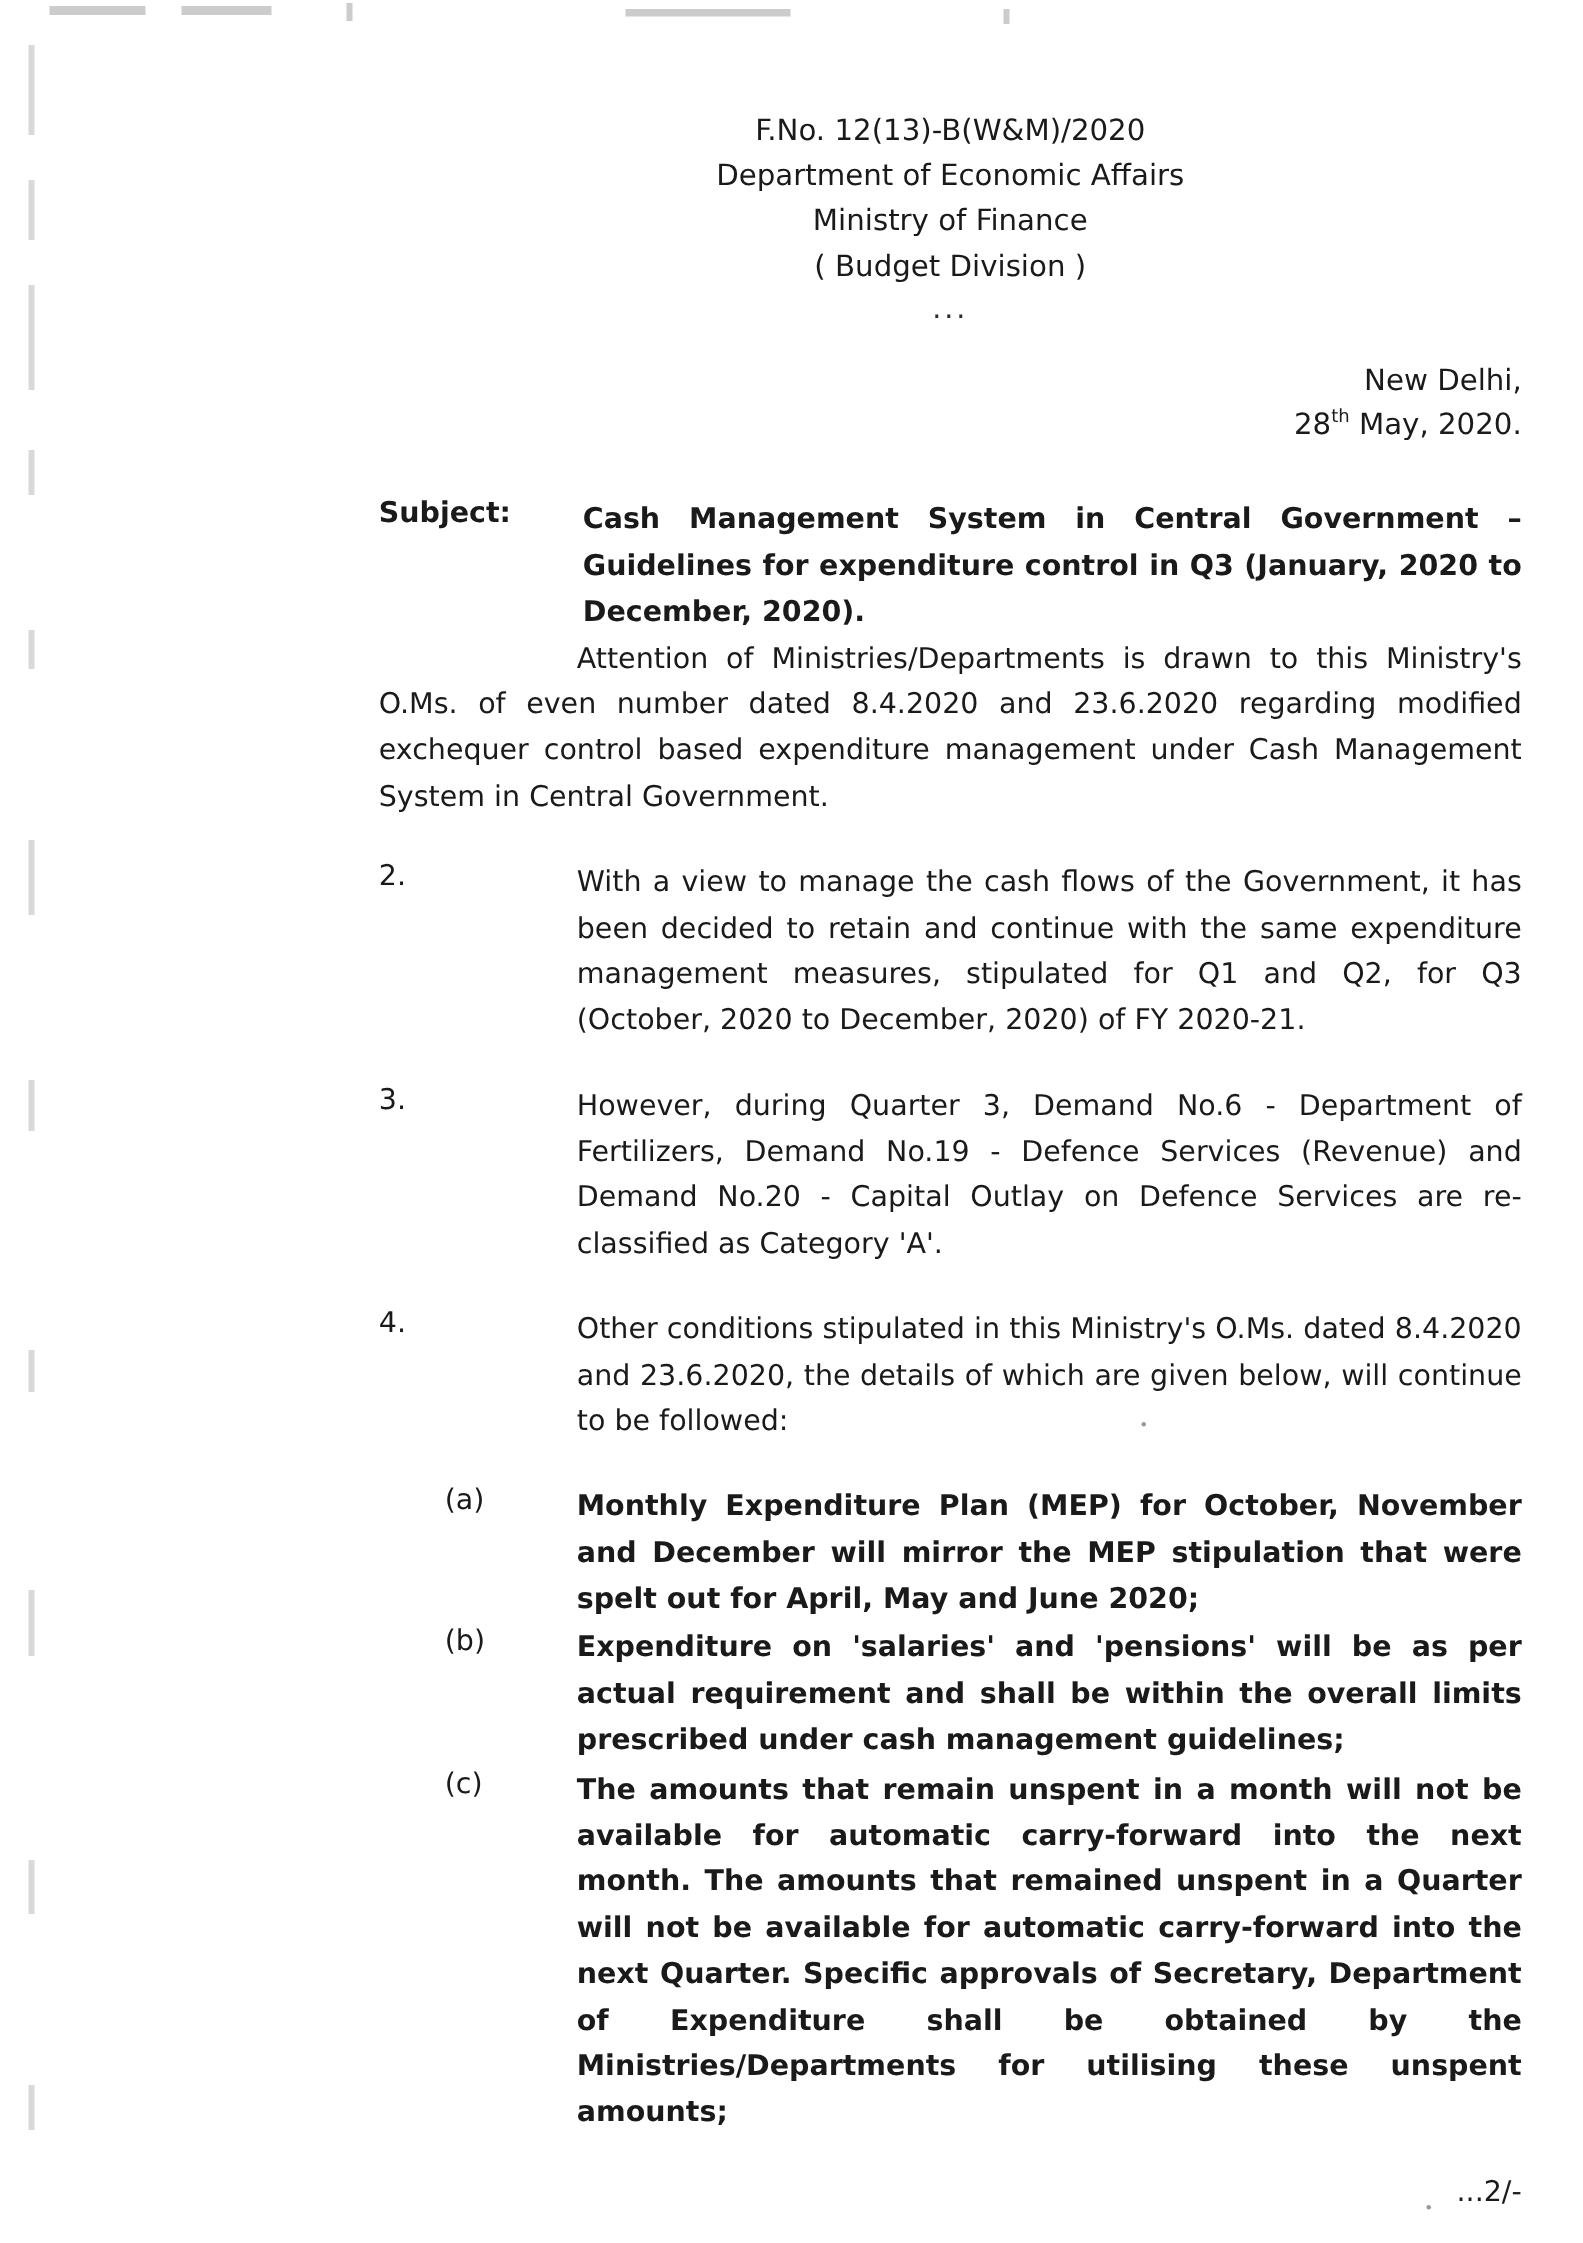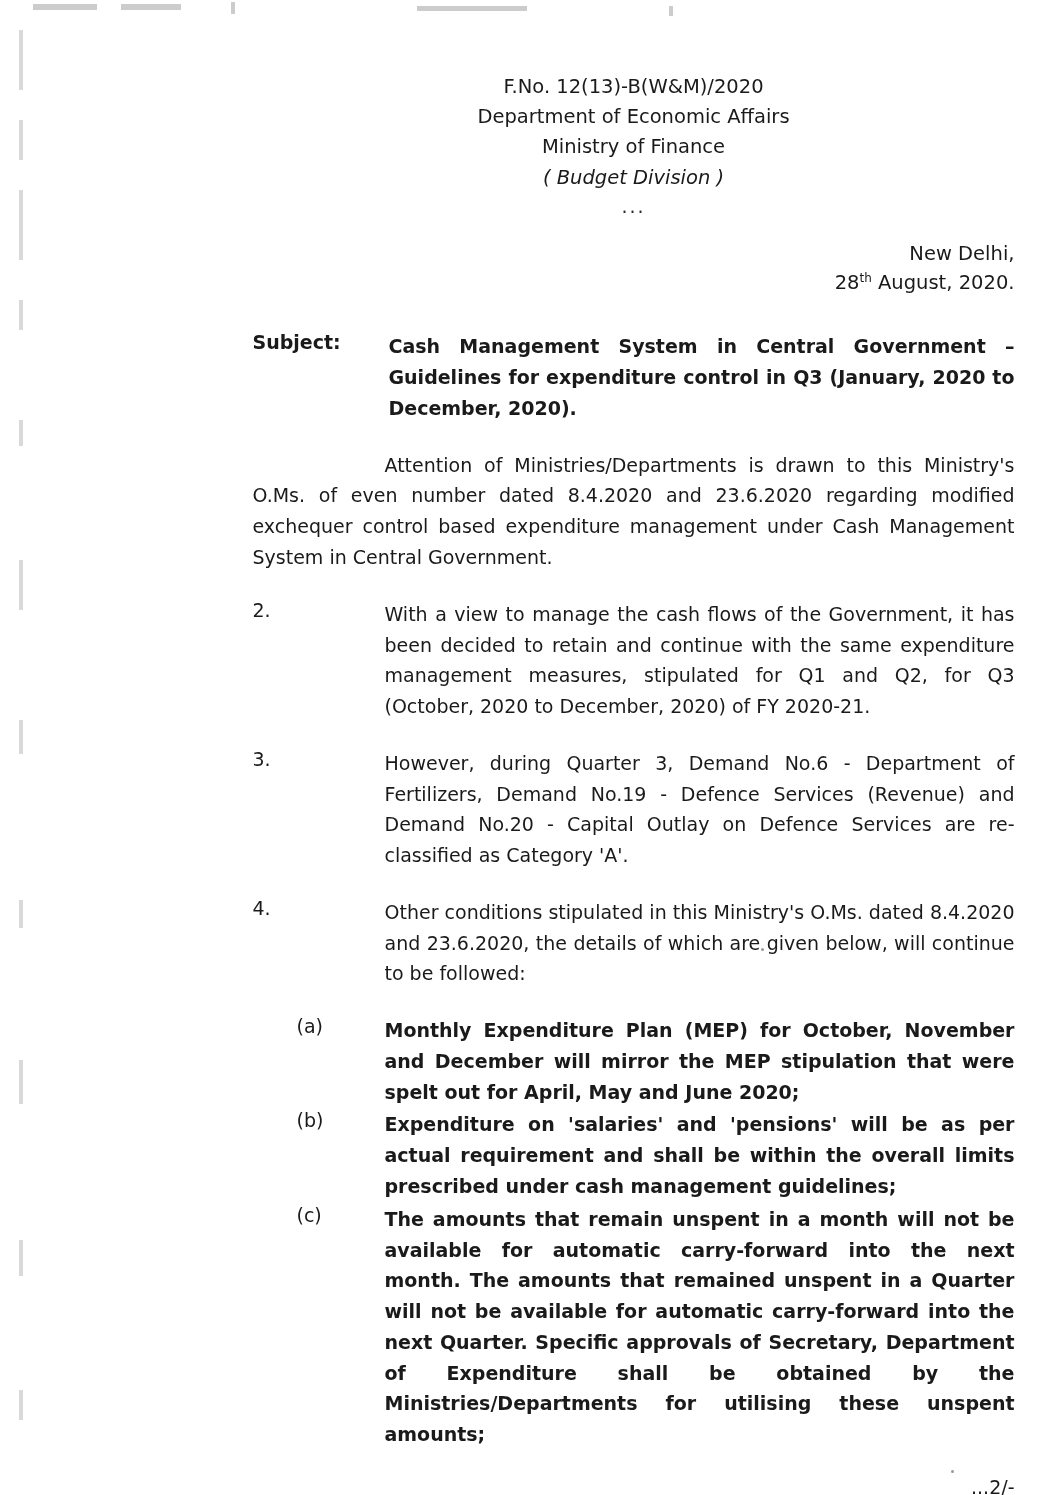--- a/index.html
+++ b/index.html
@@ -51,21 +51,20 @@
     left: 236px;
     top: 72px;
     width: 762px;
   }
   .hdr {
     text-align: center;
     font-size: 19.5px;
     line-height: 1.55;
   }
   .hdr .ital {
-    font-style: italic;
   }
   .dots {
     text-align: center;
     font-size: 19px;
     letter-spacing: 2px;
     margin-top: 2px;
     color: #2a2a2a;
   }
   .place {
     text-align: right;
@@ -113,21 +112,20 @@
   }
   .num-row .body {
     flex: 1;
     text-align: justify;
     line-height: 1.62;
   }
   .hang {
     font-size: 19px;
     line-height: 1.62;
     text-align: justify;
-    margin-top: 26px;
   }
   .hang .first-indent {
     display: inline-block;
     width: 132px;
   }
   .list {
     margin-top: 26px;
   }
   .list-item {
     display: flex;
@@ -195,21 +193,21 @@
       <div>F.No. 12(13)-B(W&amp;M)/2020</div>
       <div>Department of Economic Affairs</div>
       <div>Ministry of Finance</div>
       <div class="ital">( Budget Division )</div>
     </div>
 
     <div class="dots">...</div>
 
     <div class="place">
       <div>New Delhi,</div>
-      <div><span>28</span><sup>th</sup><span> August, 2020.</span></div>
+      <div><span>28</span><sup>th</sup><span> May, 2020.</span></div>
     </div>
 
 
     <div class="subject-row">
       <div class="subject-label">Subject:</div>
       <div class="subject-text">Cash Management System in Central Government – Guidelines for expenditure control in Q3 (January, 2020 to December, 2020).</div>
     </div>
 
     <div class="hang"><span class="first-indent"></span><span>Attention of Ministries/Departments is drawn to this Ministry's O.Ms. of even number dated 8.4.2020 and 23.6.2020 regarding modified exchequer control based expenditure management under Cash Management System in Central Government.</span></div>
 

